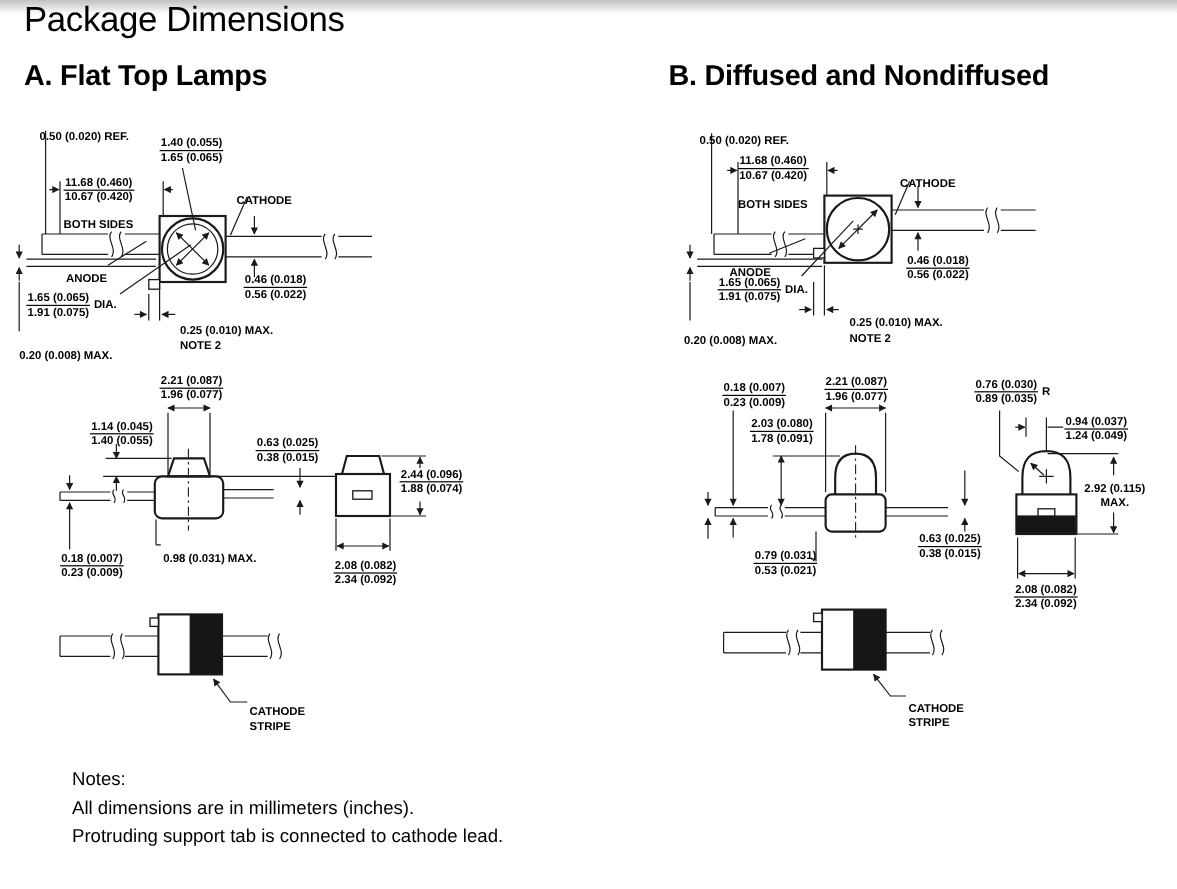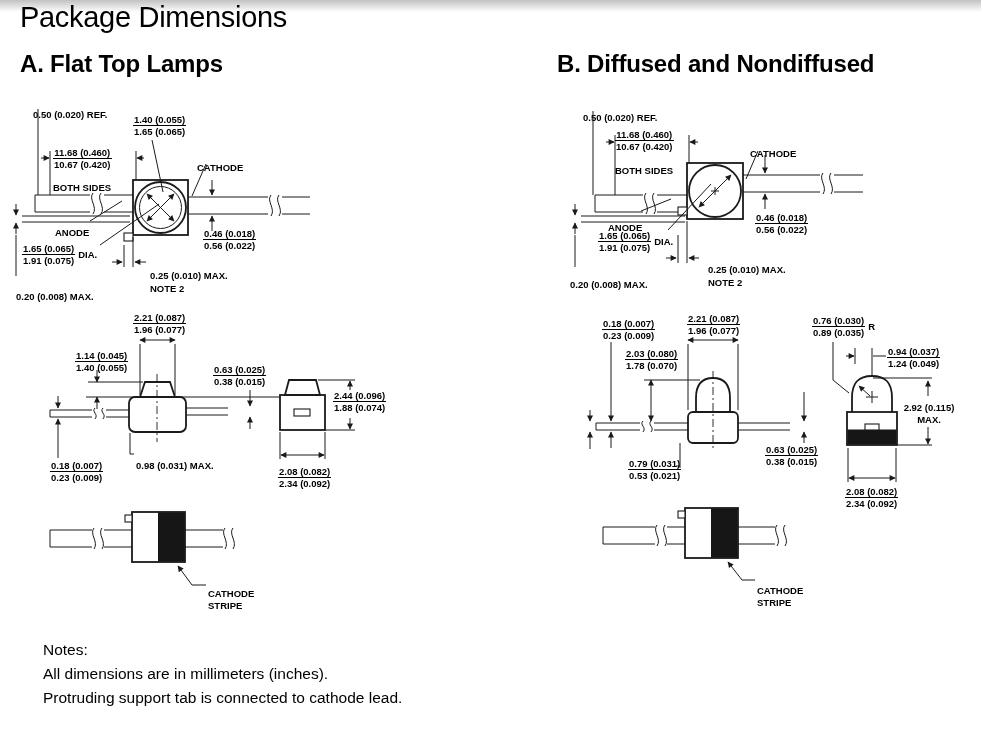--- a/index.html
+++ b/index.html
@@ -16,21 +16,21 @@
   .fr .t{display:block;border-bottom:1.1px solid #000;padding:0 1px;}
   .fr .b{display:block;padding:0 1px;}
   .sfx{font:bold 9.5px "Liberation Sans",sans-serif;white-space:nowrap;}
   svg.dwg{position:absolute;overflow:visible;}
   .dw{stroke:#1a1a1a;stroke-width:1;fill:none;}
   .bd{stroke:#1a1a1a;stroke-width:1.8;fill:#fff;}
   .bdn{stroke:#1a1a1a;stroke-width:1.8;fill:none;}
   .tab{stroke:#1a1a1a;stroke-width:1.1;fill:#fff;}
   .blk{fill:#161616;stroke:#161616;}
   .cl{stroke:#1a1a1a;stroke-width:0.9;stroke-dasharray:8 3 2 3;fill:none;}
-  .notes{position:absolute;left:43px;top:638px;font-size:15.5px;line-height:23.8px;}
+  .notes{position:absolute;left:60px;top:638px;font-size:15.5px;line-height:23.8px;}
 </style>
 </head>
 <body>
 
 <div id="page">
   <div class="topfade"></div>
 
   <svg width="0" height="0" style="position:absolute" aria-hidden="true">
     <defs>
       <marker id="ah" viewBox="0 0 10 10" refX="9" refY="5" markerWidth="8" markerHeight="6" orient="auto-start-reverse" markerUnits="userSpaceOnUse">
@@ -283,21 +283,21 @@
   </div>
   <div class="frac" style="left:687px;top:313px">
     <span class="fr">
         <span class="t">2.21 (0.087)</span>
         <span class="b">1.96 (0.077)</span>
       </span>
   </div>
   <div class="frac" style="left:625px;top:348px">
     <span class="fr">
         <span class="t">2.03 (0.080)</span>
-        <span class="b">1.78 (0.070)</span>
+        <span class="b">1.78 (0.091)</span>
       </span>
   </div>
   <div class="frac" style="left:812px;top:315px">
     <span class="fr">
         <span class="t">0.76 (0.030)</span>
         <span class="b">0.89 (0.035)</span>
       </span>
     <span class="sfx">R</span>
   </div>
   <div class="frac" style="left:887px;top:346px">

